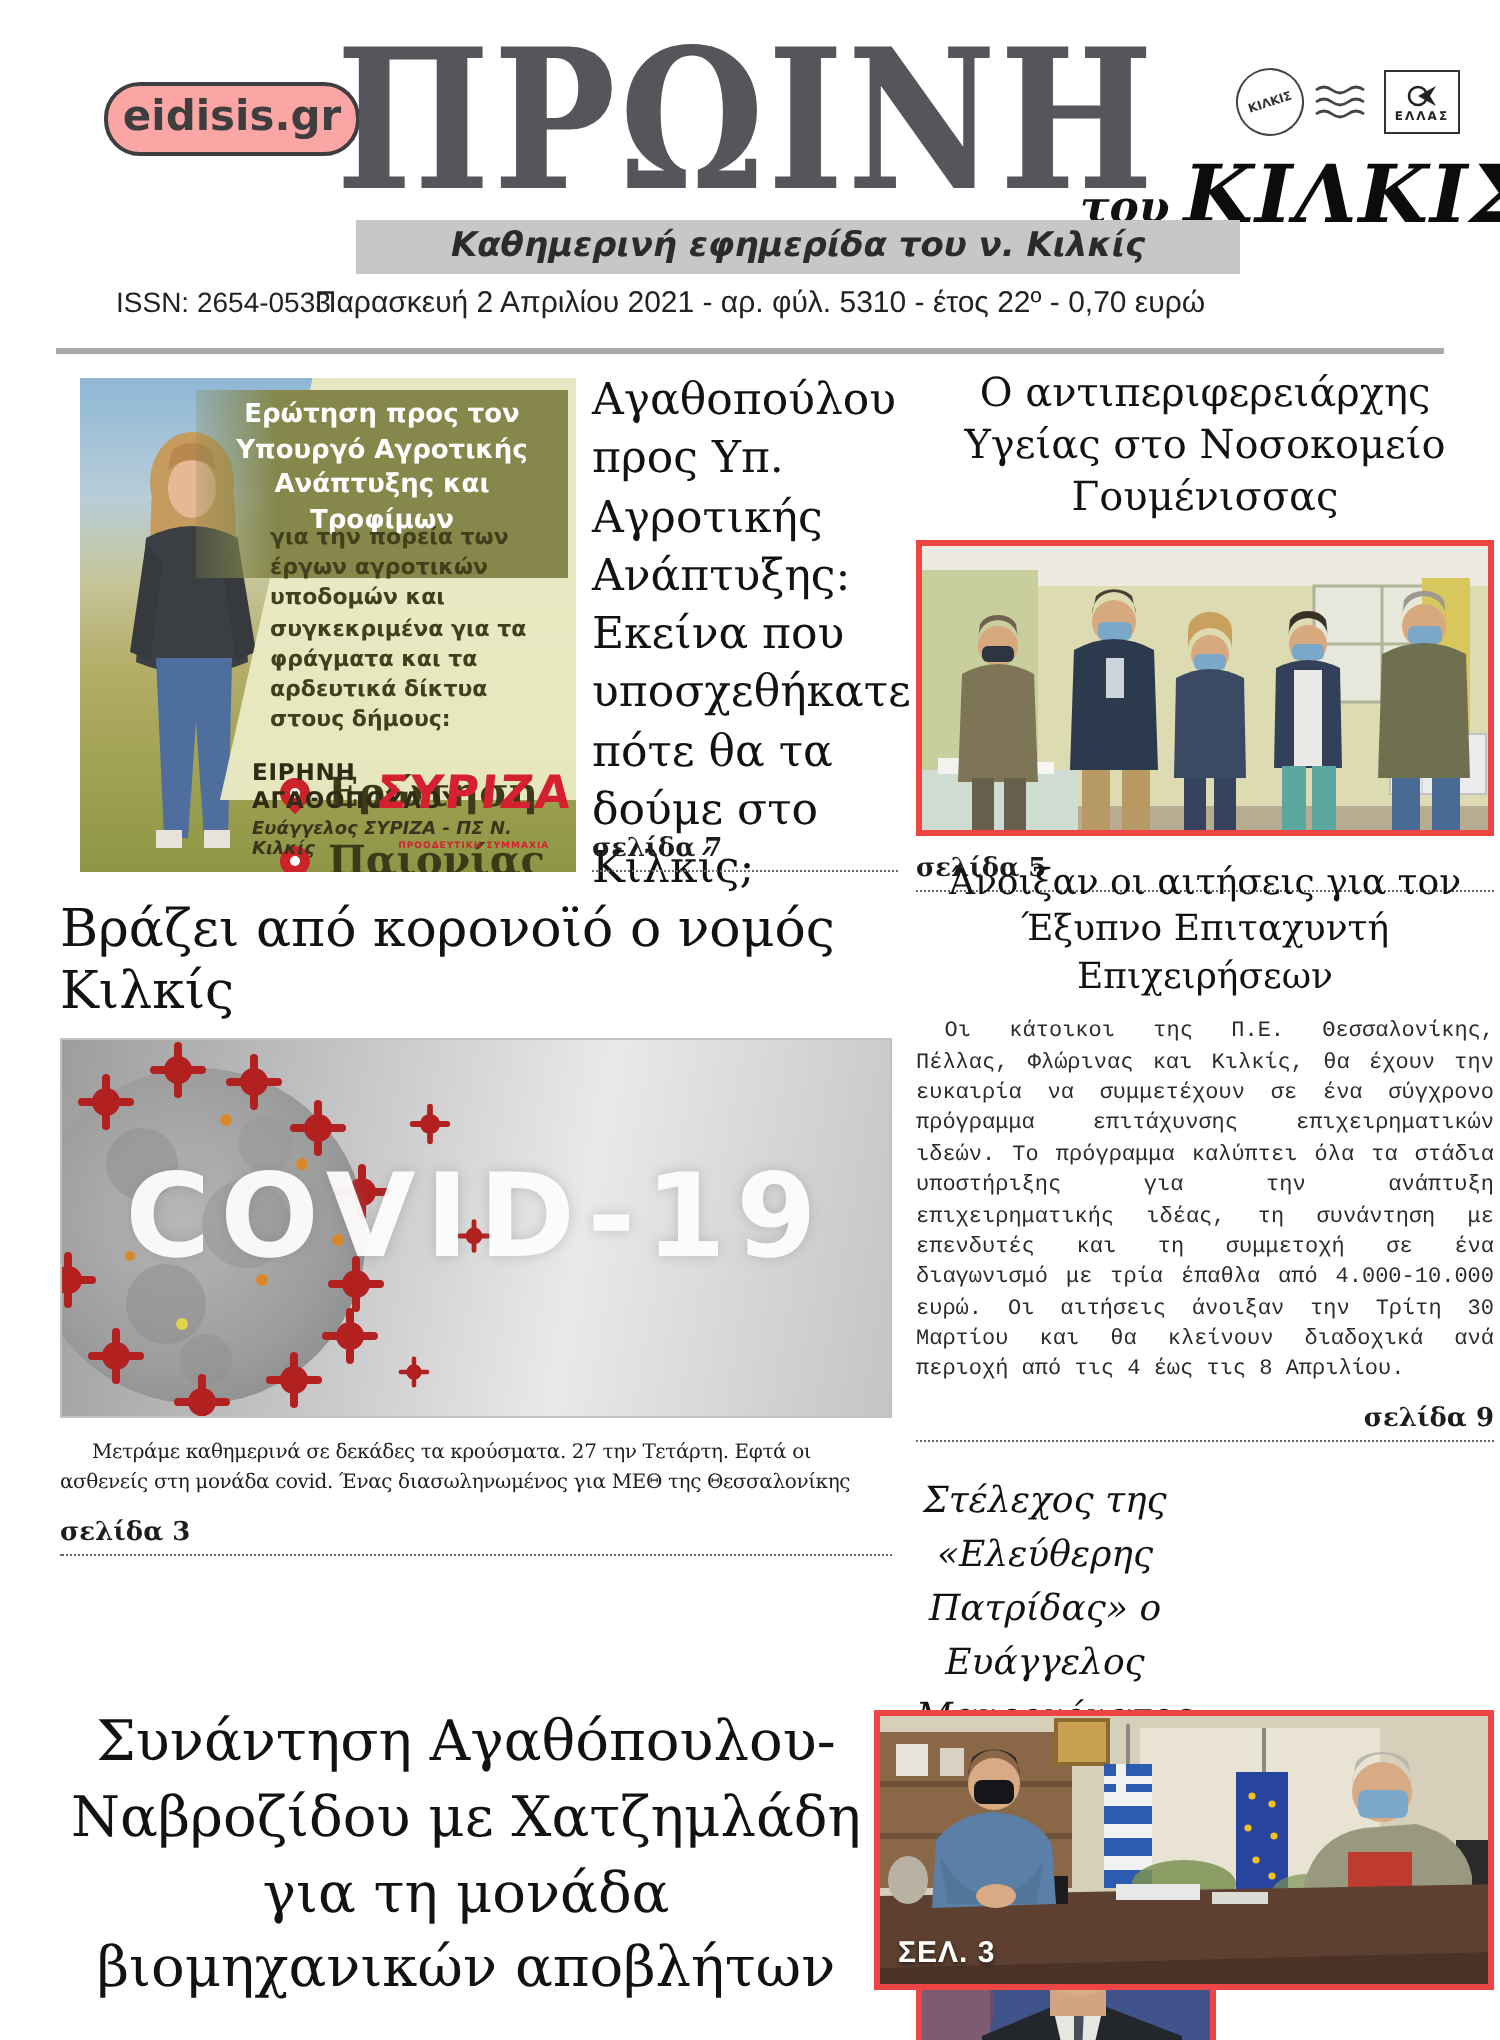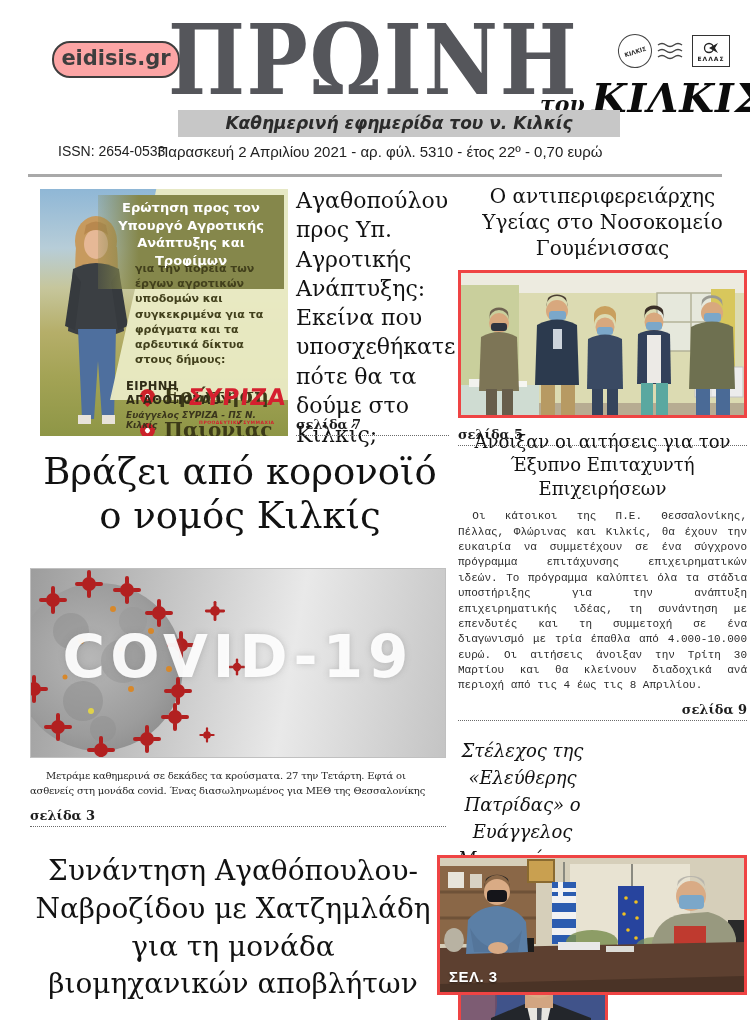--- a/index.html
+++ b/index.html
@@ -94,23 +94,23 @@
   .col2 { left:296px; top:186px; width:153px; }
   .col2 .headline { font-size:22px; line-height:1.33; }
   .col2-ref { left:296px; top:417px; width:153px; }
   .col3 { left:458px; top:183px; width:289px; }
   .col3 .headline { font-size:20px; line-height:1.3; text-align:center; }
   .col3-photo { margin-top:9px; width:289px; height:148px; }
   .col3-ref { margin-top:9px; width:289px; box-sizing:border-box; }
 
   
   .main-story { left:30px; top:450px; width:420px; }
-  .main-story .headline { font-size:37px; line-height:1.18; text-align:center; }
+  .main-story .headline { font-size:26px; line-height:1.18; text-align:left; }
   .covid-box {
-    margin-top:31px; width:416px; height:190px; position:relative; overflow:hidden;
+    margin-top:8px; width:416px; height:190px; position:relative; overflow:hidden;
     background:linear-gradient(100deg,#9d9d9d 0%,#c8c8c8 35%,#e9e9e9 62%,#c4c4c4 100%);
     border:1px solid #c0c0c0; box-sizing:border-box;
   }
   .covid-text {
     position:absolute; left:0; top:54px; width:100%; text-align:center;
     font-family:"DejaVu Sans", sans-serif; font-weight:bold; font-size:58px;
     color:rgba(255,255,255,.93); letter-spacing:5px; text-shadow:0 0 6px rgba(120,120,120,.35);
   }
   .teaser { margin-top:11px; font-size:10px; line-height:1.45; color:#1f1f1f; text-indent:1.6em; letter-spacing:-.2px; }
   .main-ref { margin-top:10px; width:416px; box-sizing:border-box; }

